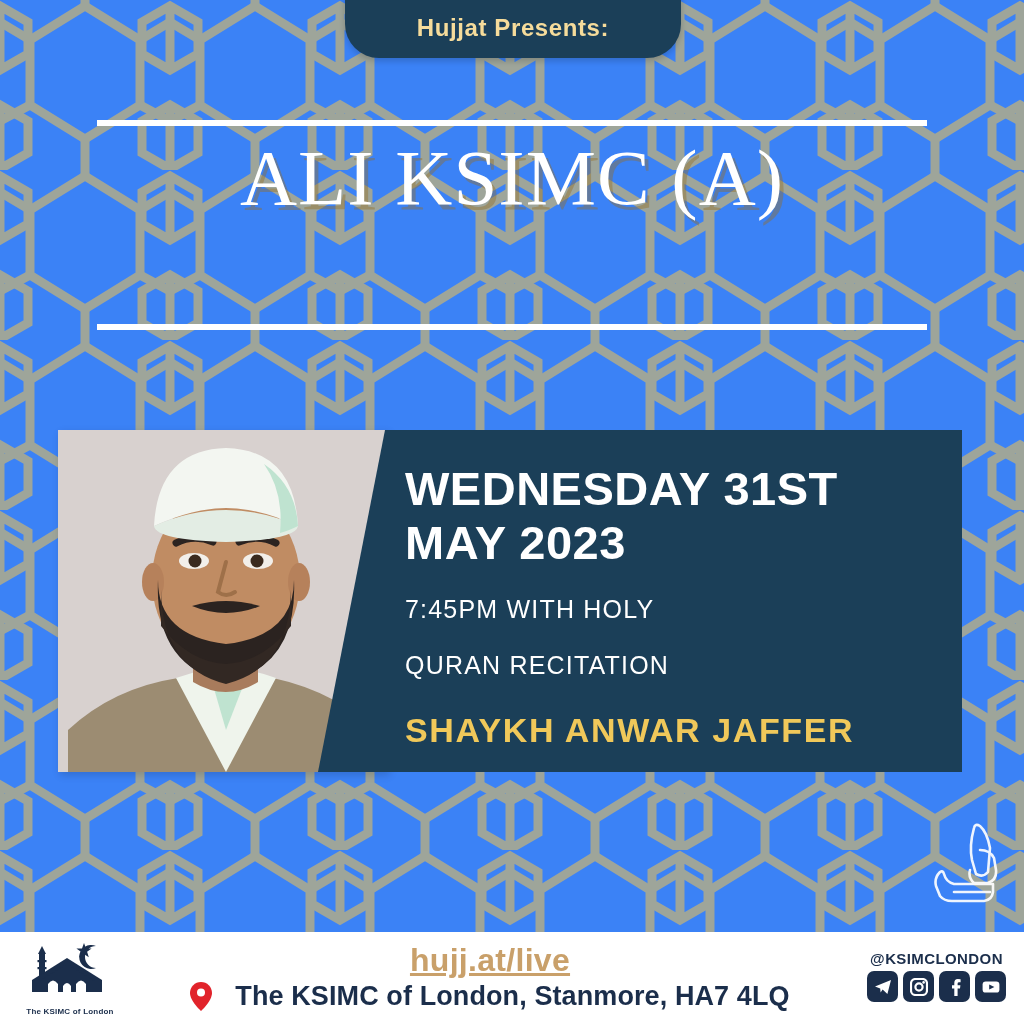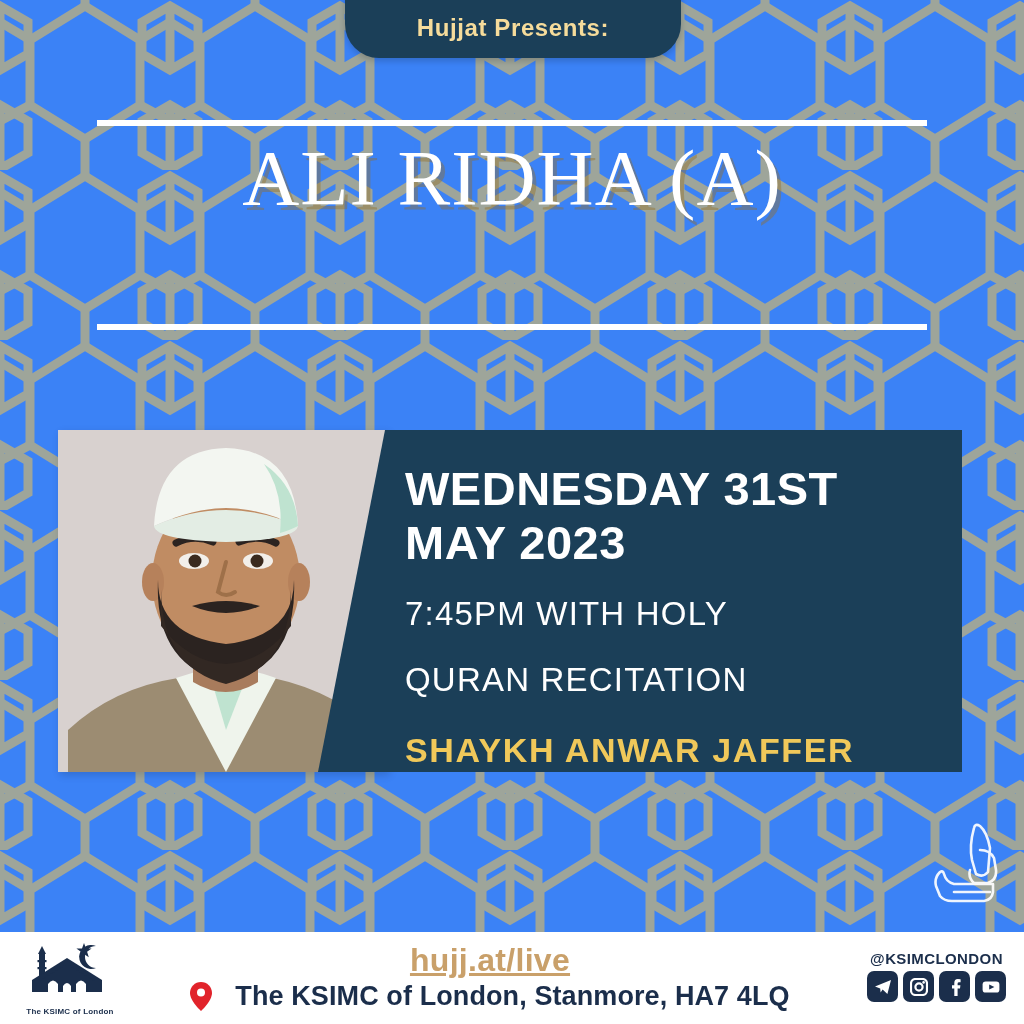--- a/index.html
+++ b/index.html
@@ -108,21 +108,21 @@
   }
   .date-line {
     color: #FFFFFF;
     font-size: 47px;
     font-weight: bold;
     line-height: 1.14;
     letter-spacing: 0.5px;
   }
   .detail-line {
     color: #FFFFFF;
-    font-size: 33px;
+    font-size: 25px;
     font-weight: normal;
     line-height: 1.24;
     letter-spacing: 1.2px;
     margin-top: 25px;
   }
   #detail-group { margin-top: 13px; }
   #speaker-name {
     margin-top: 30px;
     color: #F0C85A;
     font-size: 34px;
@@ -244,21 +244,21 @@
   </svg>
 
   <div id="presents-banner">
     <span class="label">Hujjat Presents:</span>
   </div>
 
   <div class="rule" id="rule-top"></div>
   <div class="rule" id="rule-bottom"></div>
 
   <div id="title-block">
-    <div class="line">ALI RIDHA (A)</div>
+    <div class="line">ALI KSIMC (A)</div>
   </div>
 
   <div id="speaker-photo">
     <svg viewBox="0 0 330 342" width="330" height="342">
       <rect x="0" y="0" width="330" height="342" fill="#D8D1CF"></rect>
 
       <path d="M10 342 L10 300 Q55 258 120 248 L215 248 Q280 262 322 305 L322 342 Z" fill="#9C8C72"></path>
       <path d="M118 248 L168 342 L218 248 Q185 236 150 238 Z" fill="#EFF4EC"></path>
       <path d="M150 238 L168 300 L192 238 Z" fill="#BFE3D0"></path>
 

